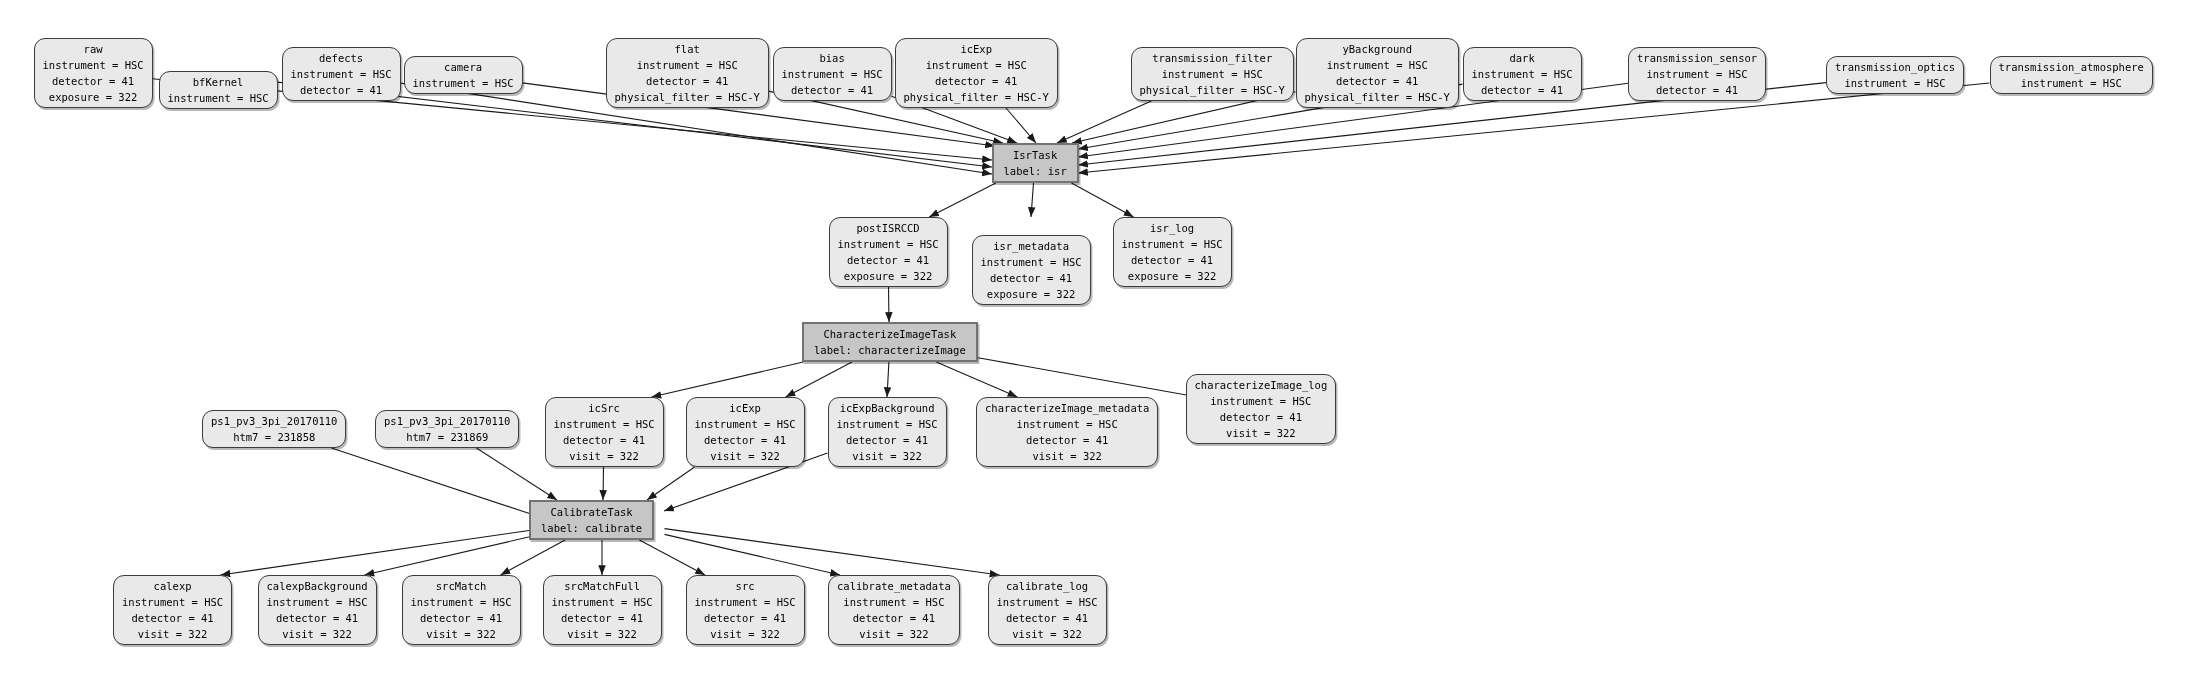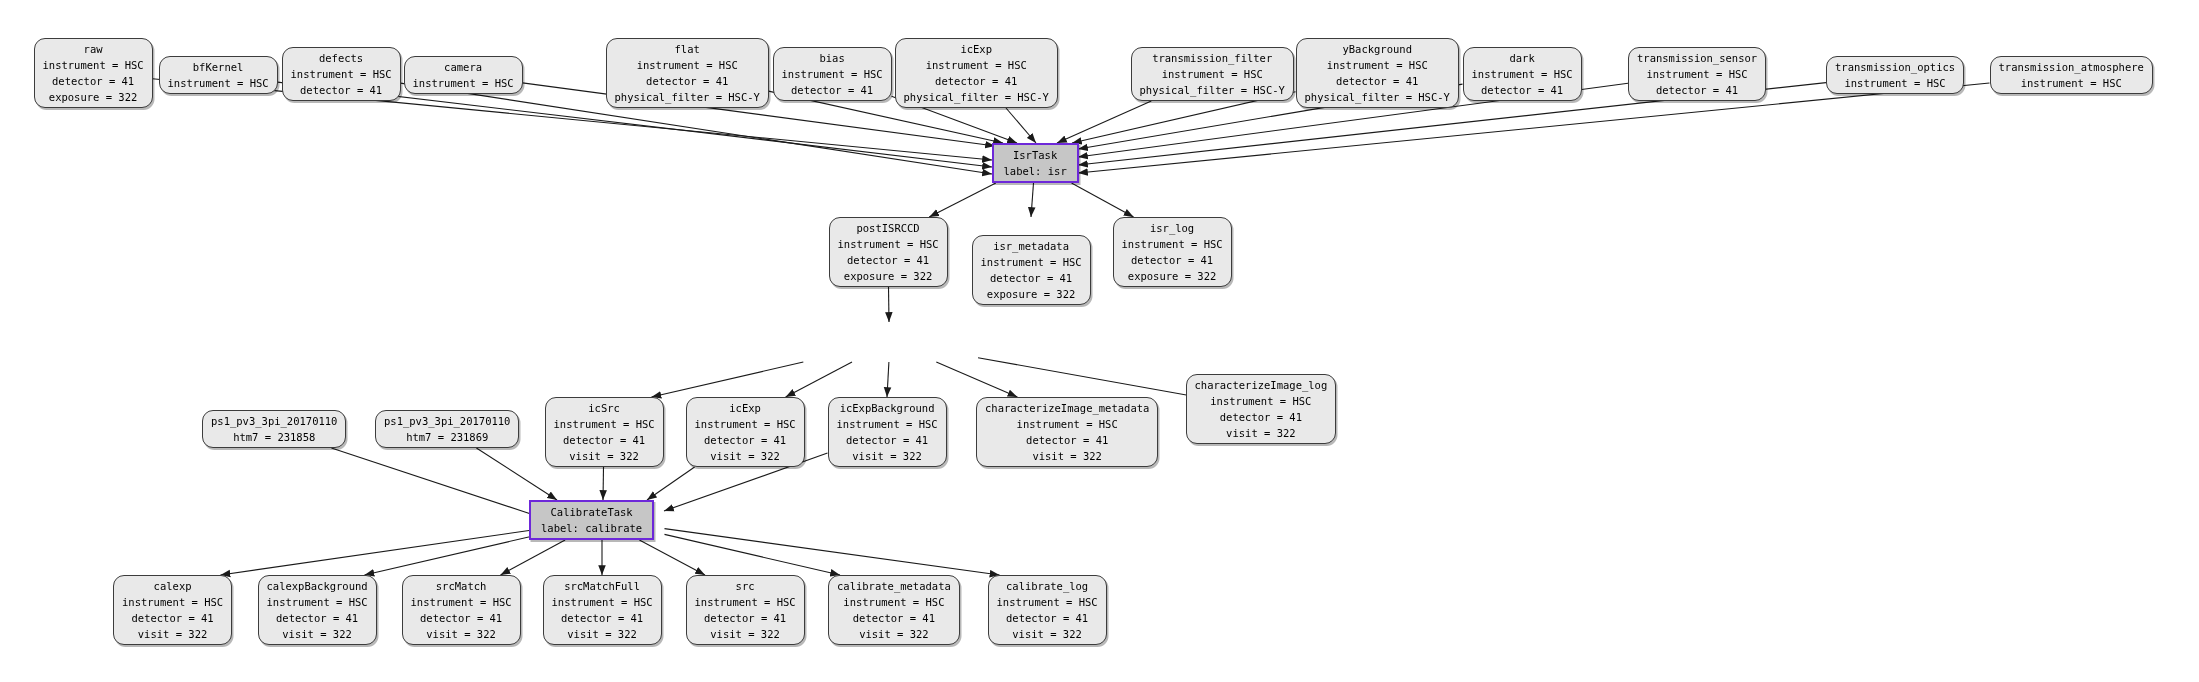--- a/index.html
+++ b/index.html
@@ -3,21 +3,21 @@
 <meta charset="utf-8">
 <style>
   html,body{margin:0;padding:0;background:#ffffff;}
   #graph{position:relative;width:2199px;height:682px;overflow:hidden;
          font-family:"DejaVu Sans Mono","Liberation Mono",monospace;}
   #edge-layer{position:absolute;left:0;top:0;pointer-events:none;}
   .node{position:absolute;box-sizing:border-box;white-space:nowrap;text-align:center;
         font-size:10.5px;line-height:16px;color:#000;
         background:var(--dataset-fill);border:1.4px solid var(--node-border);
         border-radius:11px;padding:2px 8px;box-shadow:1.5px 2px 0 rgba(0,0,0,0.28);}
-  .node.task{background:var(--task-fill);border:2px solid #6d28d9;border-radius:0;padding:2px 10px;}
+  .node.task{background:var(--task-fill);border:2px solid #737373;border-radius:0;padding:2px 10px;}
   .node .line{display:block;}
 </style>
 </head>
 <body style="background: rgb(255, 255, 255);">
 
 <div id="graph" style="--dataset-fill: #e9e9e9; --task-fill: #c6c6c6; --node-border: #3c3c3c;">
   <svg id="edge-layer" width="2199" height="682" viewBox="0 0 2199 682">
     <defs>
       <marker id="arrow" viewBox="0 0 10 8" refX="9.4" refY="4" markerWidth="9.5" markerHeight="7.6" orient="auto-start-reverse">
         <path d="M0,0.4 L9.4,4 L0,7.6 z" fill="#1a1a1a"></path>
@@ -57,21 +57,21 @@
       <path d="M639.4,540.0 L705.0,575.0" fill="none" stroke="#1a1a1a" stroke-width="1.1" marker-end="url(#arrow)"></path>
       <path d="M664.5,534.4 L840.0,575.0" fill="none" stroke="#1a1a1a" stroke-width="1.1" marker-end="url(#arrow)"></path>
       <path d="M664.5,528.6 L999.5,575.0" fill="none" stroke="#1a1a1a" stroke-width="1.1" marker-end="url(#arrow)"></path>
     </svg>
 <div class="node" style="top: 38px; left: 33.5px;">
       <span class="line">raw</span>
       <span class="line">instrument = HSC</span>
       <span class="line">detector = 41</span>
       <span class="line">exposure = 322</span>
     </div>
-    <div class="node" style="top: 56px; left: 158.5px;">
+    <div class="node" style="top: 71px; left: 158.5px;">
       <span class="line">bfKernel</span>
       <span class="line">instrument = HSC</span>
     </div>
     <div class="node" style="top: 47px; left: 281.5px;">
       <span class="line">defects</span>
       <span class="line">instrument = HSC</span>
       <span class="line">detector = 41</span>
     </div>
     <div class="node" style="top: 56px; left: 403.5px;">
       <span class="line">camera</span>
@@ -138,20 +138,24 @@
       <span class="line">instrument = HSC</span>
       <span class="line">detector = 41</span>
       <span class="line">exposure = 322</span>
     </div>
     <div class="node" style="top: 217px; left: 1112.5px;">
       <span class="line">isr_log</span>
       <span class="line">instrument = HSC</span>
       <span class="line">detector = 41</span>
       <span class="line">exposure = 322</span>
     </div>
+    <div class="node task" style="top: 322px; left: 802px;">
+      <span class="line">CharacterizeImageTask</span>
+      <span class="line">label: characterizeImage</span>
+    </div>
     <div class="node" style="top: 410px; left: 202px;">
       <span class="line">ps1_pv3_3pi_20170110</span>
       <span class="line">htm7 = 231858</span>
     </div>
     <div class="node" style="top: 410px; left: 375px;">
       <span class="line">ps1_pv3_3pi_20170110</span>
       <span class="line">htm7 = 231869</span>
     </div>
     <div class="node" style="top: 397px; left: 544.5px;">
       <span class="line">icSrc</span>

